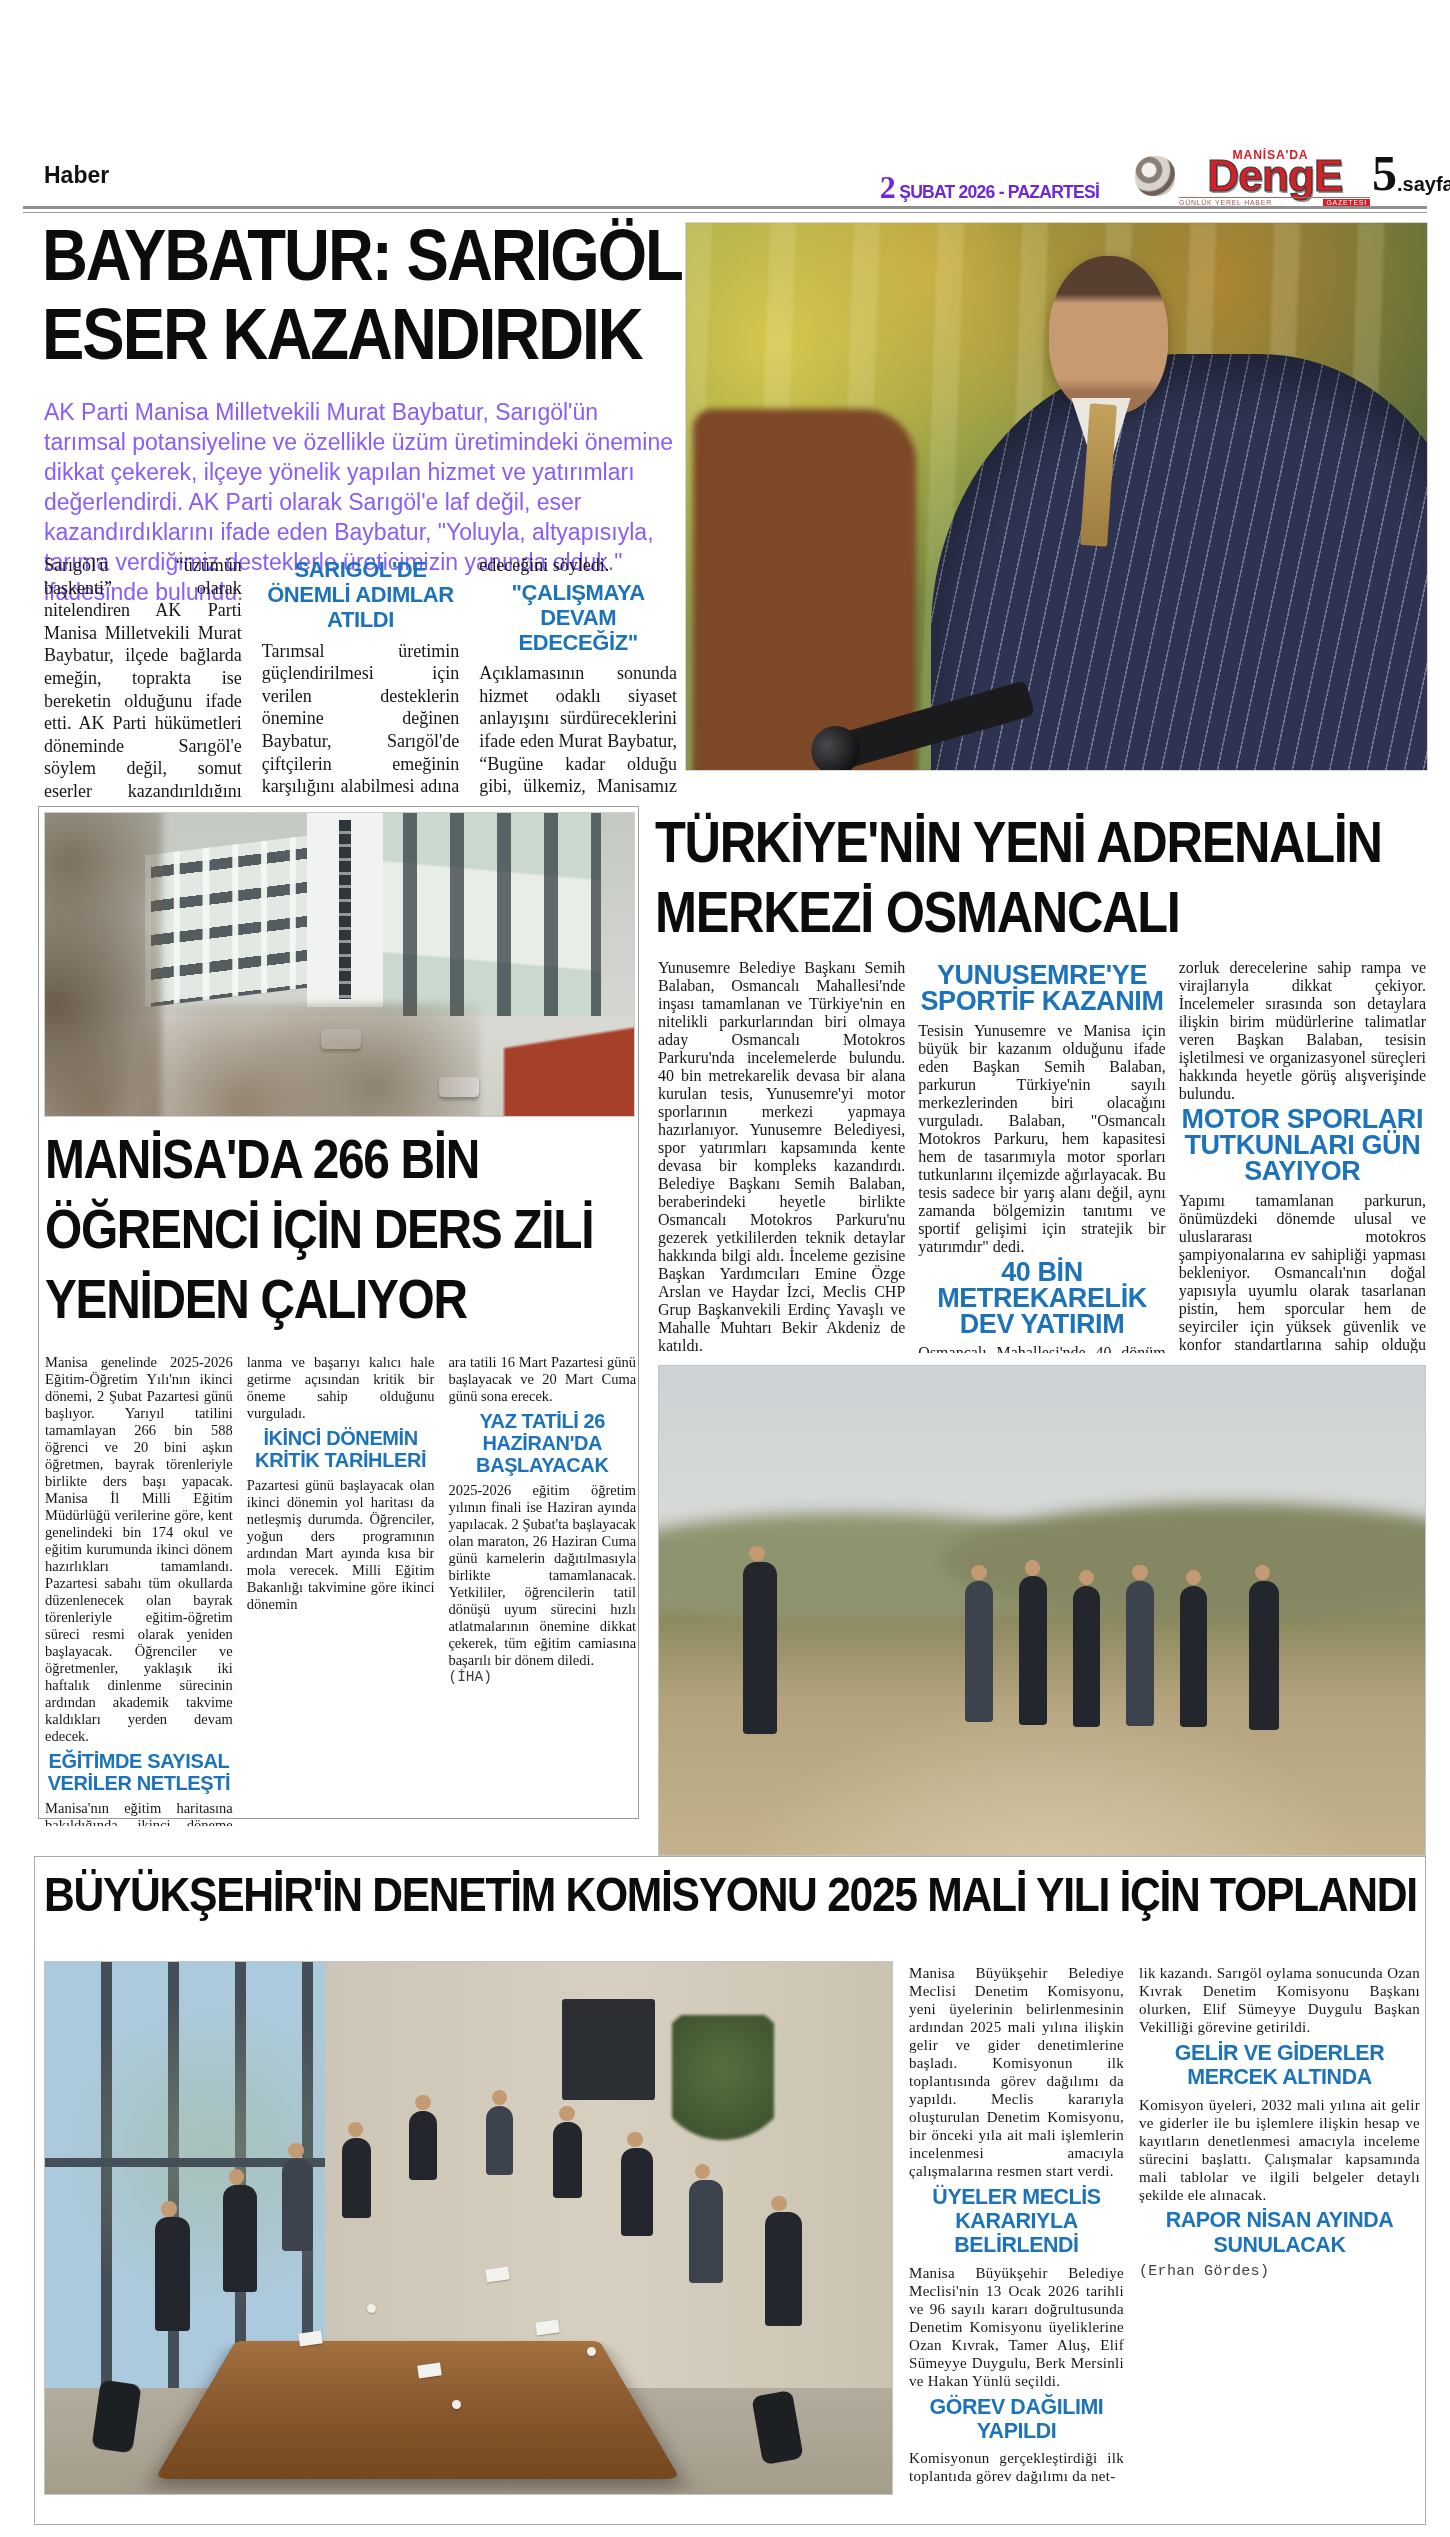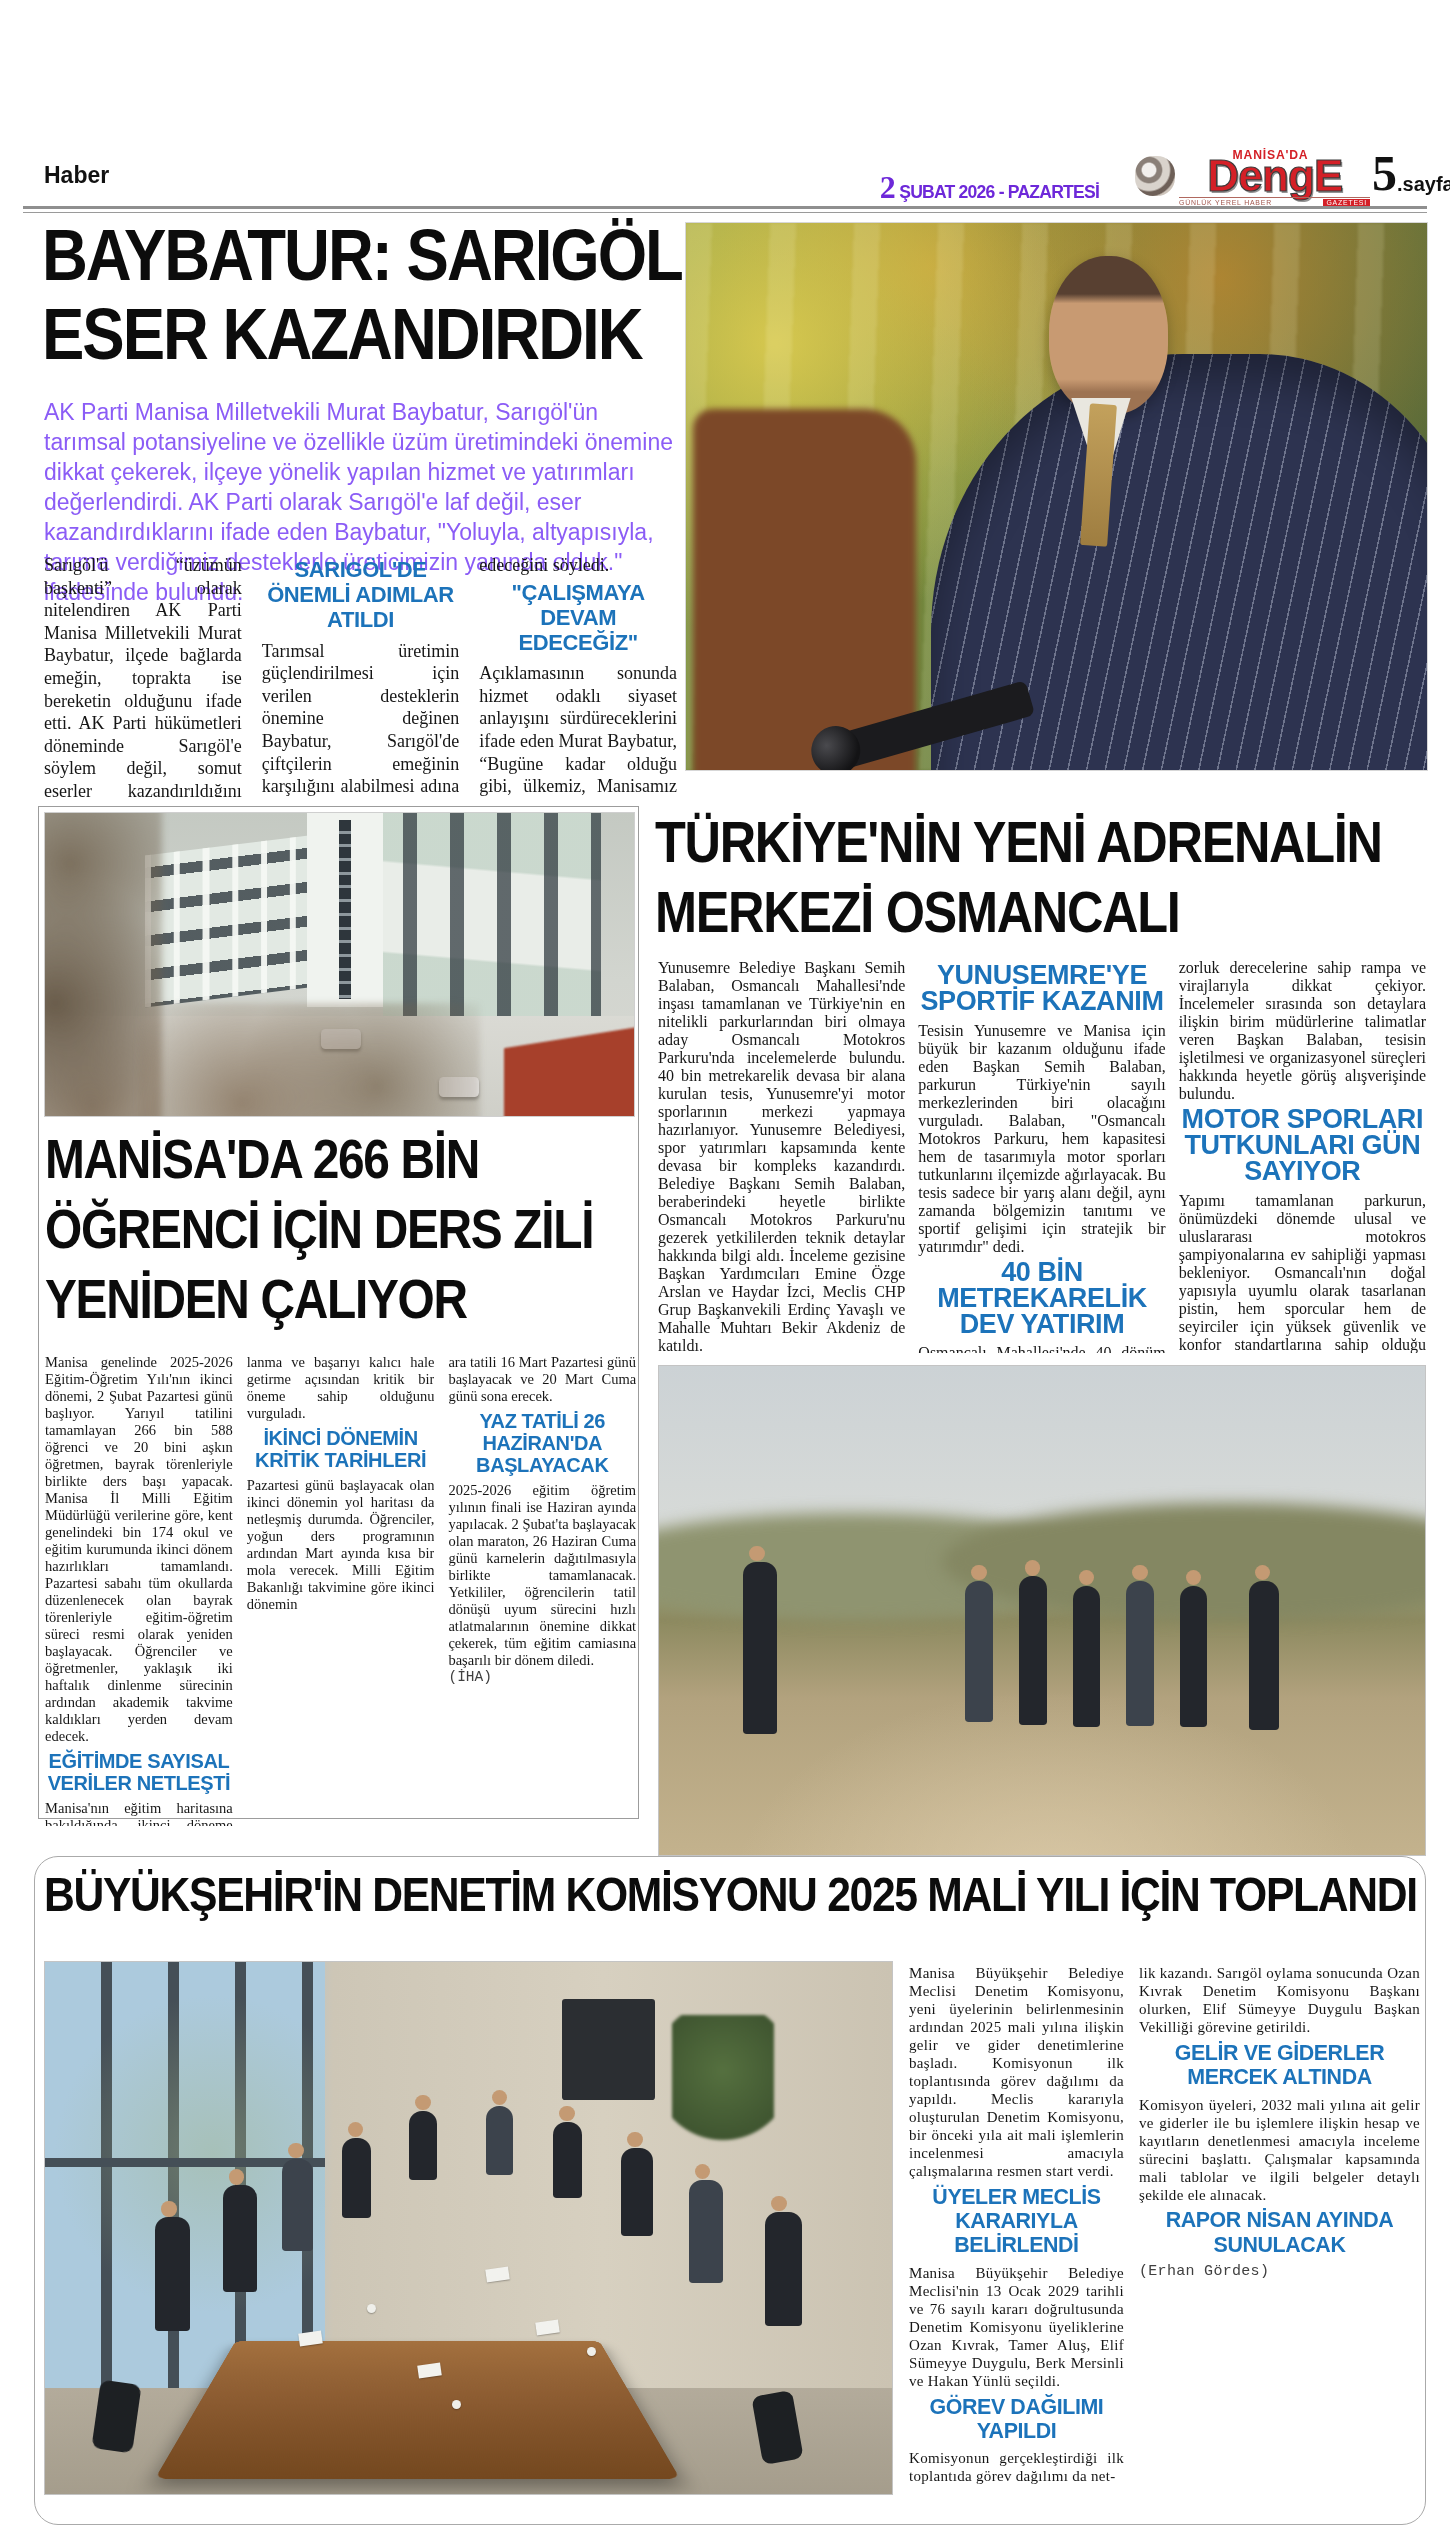--- a/index.html
+++ b/index.html
@@ -258,21 +258,21 @@
     <div class="osm-track"></div>
     <div class="person" style="left:11%; top:40%; height:172px; width:34px;"></div>
     <div class="person light" style="left:40%; top:44%; height:141px;"></div>
     <div class="person" style="left:47%; top:43%; height:149px;"></div>
     <div class="person" style="left:54%; top:45%; height:141px;"></div>
     <div class="person light" style="left:61%; top:44%; height:145px;"></div>
     <div class="person" style="left:68%; top:45%; height:141px;"></div>
     <div class="person" style="left:77%; top:44%; height:149px; width:30.5px;"></div>
   </div>
 
-  <div class="abs box" style="left:34px; top:1856px; width:1392px; height:669px; border-color:#aaa;border-radius:24px;">
+  <div class="abs box" style="left:34px; top:1856px; width:1392px; height:669px; border-color:#aaa;">
     <div style="position:absolute; left:9.2px; top:10.7px; width:1374px;">
       <div class="hline h4size">BÜYÜKŞEHİR'İN DENETİM KOMİSYONU 2025 MALİ YILI İÇİN TOPLANDI</div>
     </div>
 
     <div class="photo-meet" style="position:absolute; left:9.2px; top:104px; width:849px; height:534px;">
       <div class="mt-win"></div>
       <div class="mt-tv"></div>
       <div class="mt-plant"></div>
       <div class="mt-floor"></div>
       <div class="mt-table"></div>
@@ -293,21 +293,21 @@
       <div class="person light" style="left:52%; top:27%; height:69px; width:27.5px;"></div>
       <div class="person" style="left:60%; top:30%; height:76px; width:29px;"></div>
       <div class="person" style="left:68%; top:35%; height:88px; width:32px;"></div>
       <div class="person light" style="left:76%; top:41%; height:103px; width:34px;"></div>
       <div class="person" style="left:85%; top:47%; height:114px; width:37px;"></div>
     </div>
 
     <div class="kom-col" style="position:absolute; left:874px; top:107px; width:215px; height:534px; overflow:hidden;">
       <p class="bodytxt">Manisa Büyükşehir Belediye Meclisi Denetim Komisyonu, yeni üyelerinin belirlenmesinin ardından 2025 mali yılına ilişkin gelir ve gider denetimlerine başladı. Komisyonun ilk toplantısında görev dağılımı da yapıldı. Meclis kararıyla oluşturulan Denetim Komisyonu, bir önceki yıla ait mali işlemlerin incelenmesi amacıyla çalışmalarına resmen start verdi.</p>
       <div class="bluehead">ÜYELER MECLİS KARARIYLA BELİRLENDİ</div>
-      <p class="bodytxt">Manisa Büyükşehir Belediye Meclisi'nin 13 Ocak 2029 tarihli ve 76 sayılı kararı doğrultusunda Denetim Komisyonu üyeliklerine Ozan Kıvrak, Tamer Aluş, Elif Sümeyye Duygulu, Berk Mersinli ve Hakan Yünlü seçildi.</p>
+      <p class="bodytxt">Manisa Büyükşehir Belediye Meclisi'nin 13 Ocak 2026 tarihli ve 96 sayılı kararı doğrultusunda Denetim Komisyonu üyeliklerine Ozan Kıvrak, Tamer Aluş, Elif Sümeyye Duygulu, Berk Mersinli ve Hakan Yünlü seçildi.</p>
       <div class="bluehead">GÖREV DAĞILIMI YAPILDI</div>
       <p class="bodytxt">Komisyonun gerçekleştirdiği ilk toplantıda görev dağılımı da net-</p>
     </div>
 
     <div class="kom-col" style="position:absolute; left:1104px; top:107px; width:281px; height:534px; overflow:hidden;">
       <p class="bodytxt">lik kazandı. Sarıgöl oylama sonucunda Ozan Kıvrak Denetim Komisyonu Başkanı olurken, Elif Sümeyye Duygulu Başkan Vekilliği görevine getirildi.</p>
       <div class="bluehead">GELİR VE GİDERLER MERCEK ALTINDA</div>
       <p class="bodytxt">Komisyon üyeleri, 2032 mali yılına ait gelir ve giderler ile bu işlemlere ilişkin hesap ve kayıtların denetlenmesi amacıyla inceleme sürecini başlattı. Çalışmalar kapsamında mali tablolar ve ilgili belgeler detaylı şekilde ele alınacak.</p>
       <div class="bluehead">RAPOR NİSAN AYINDA SUNULACAK</div>
       <p class="byline">(Erhan Gördes)</p>

